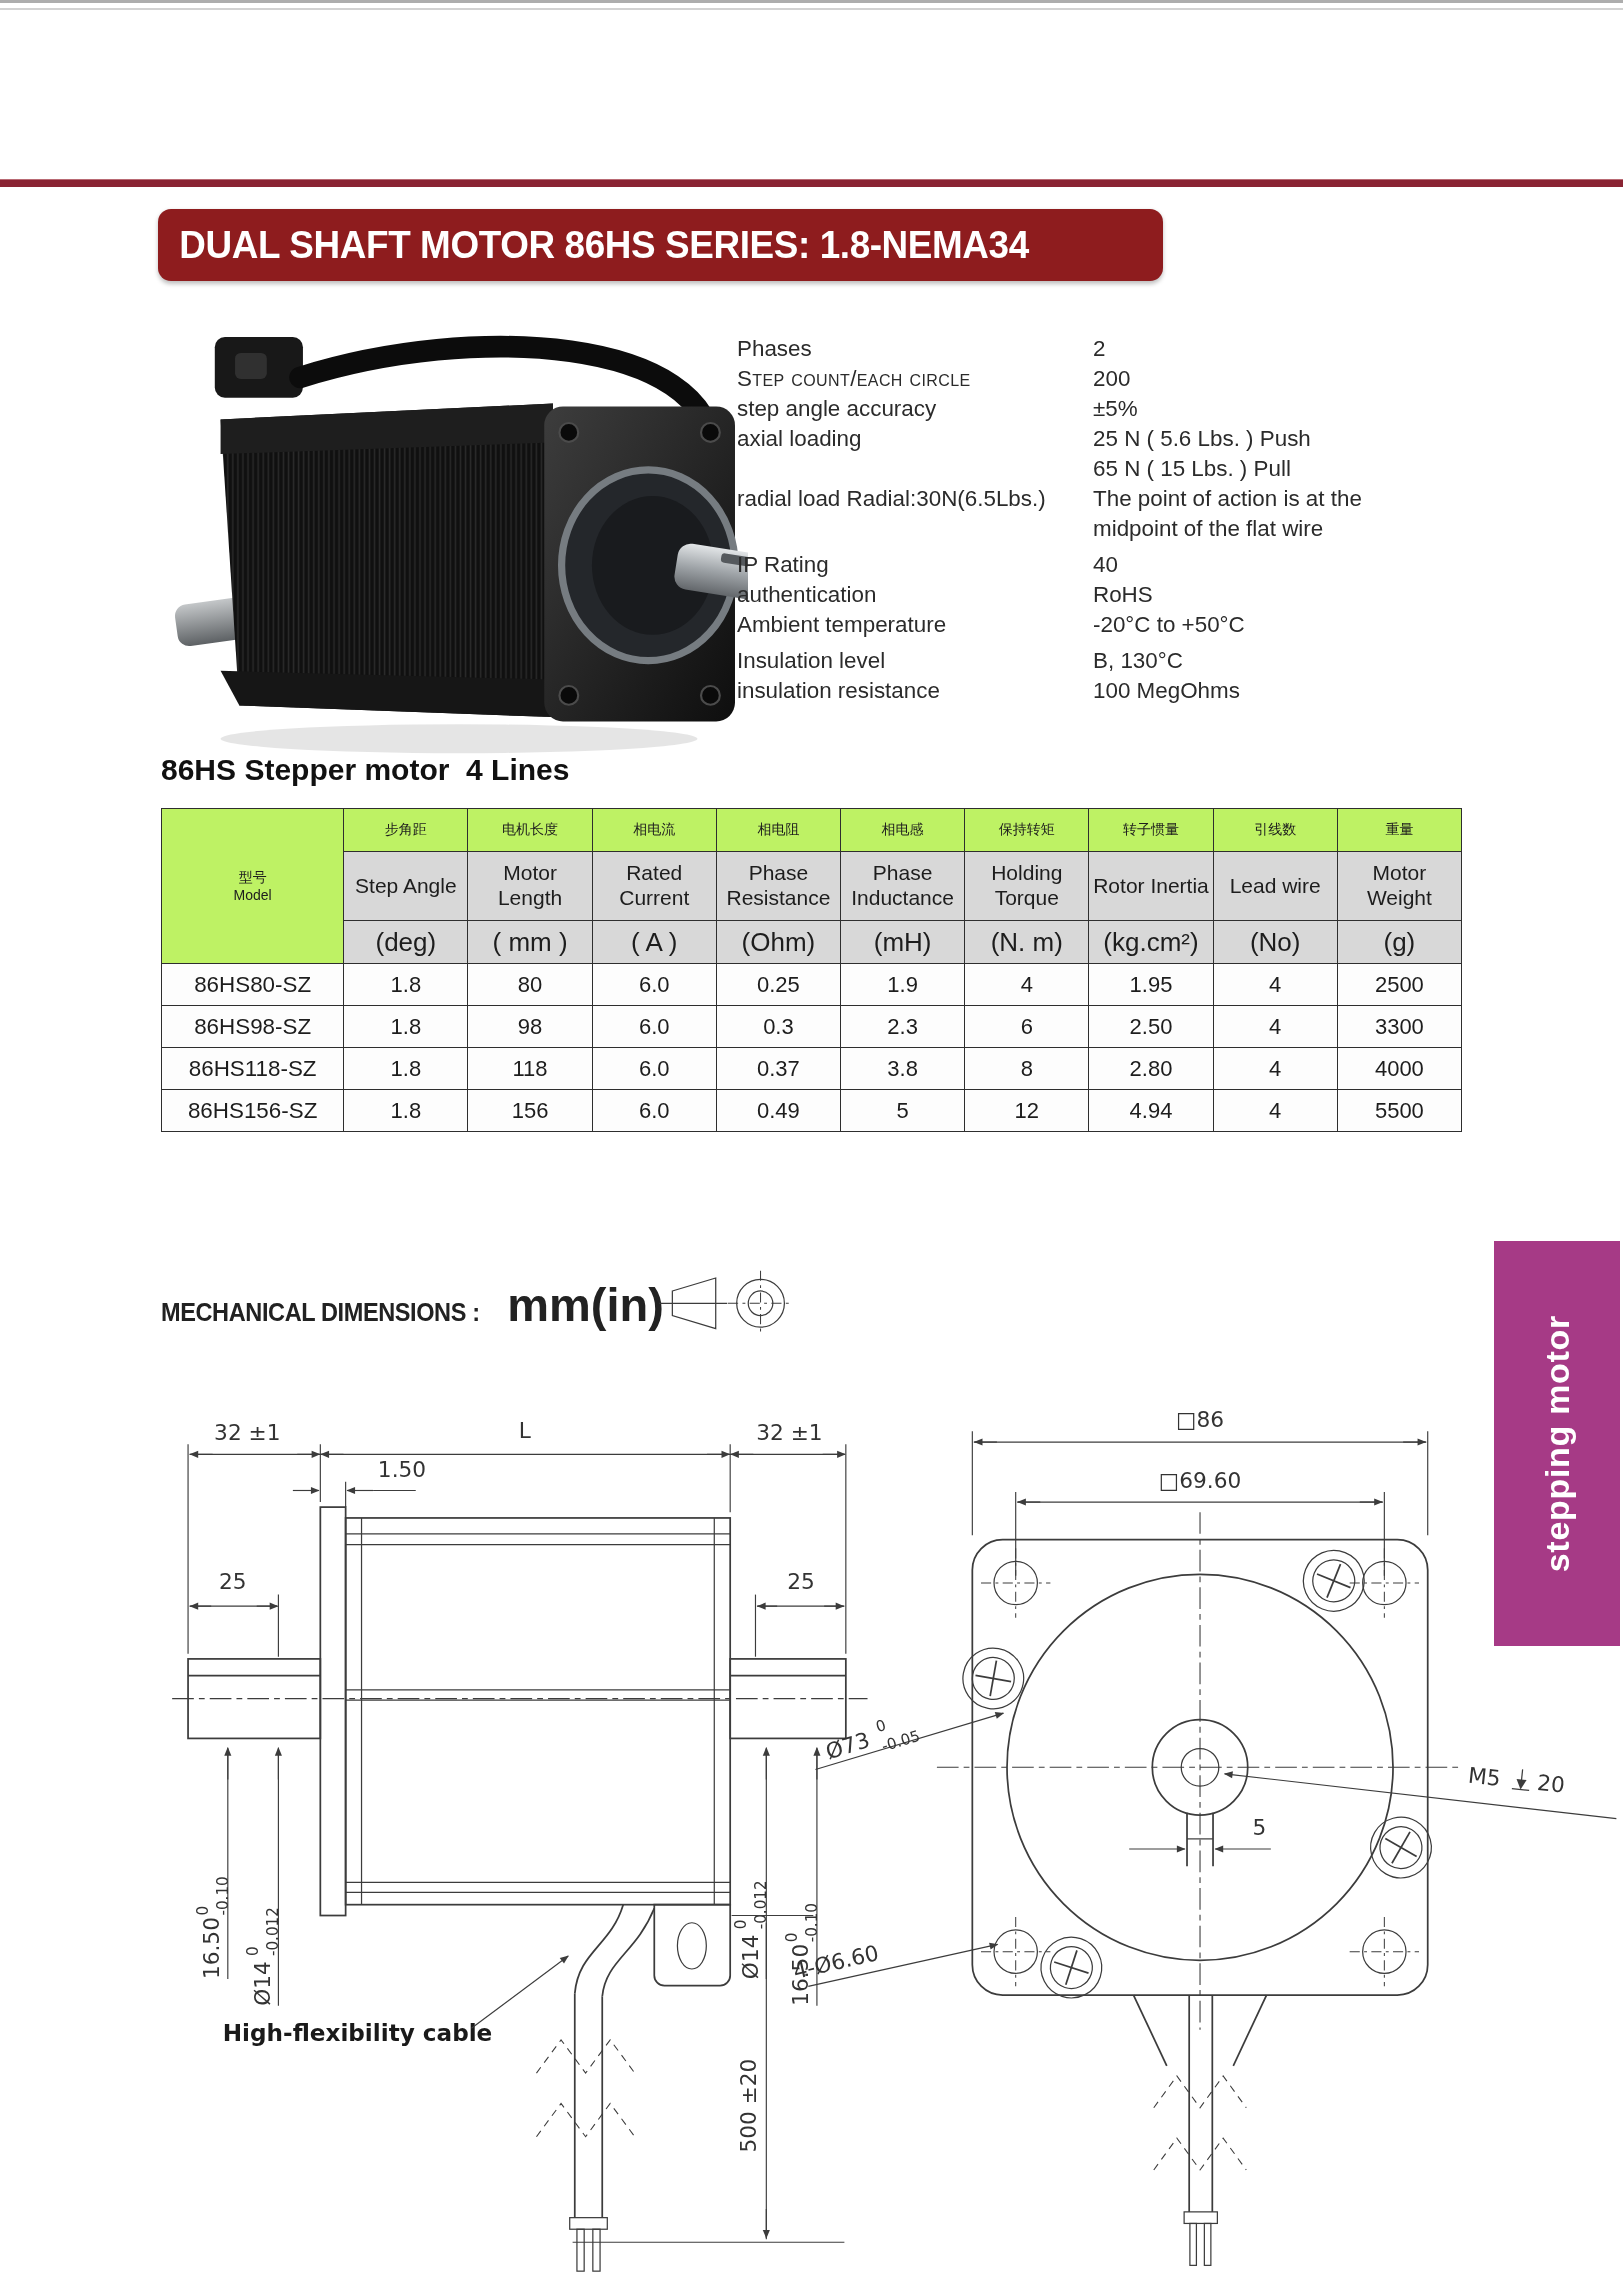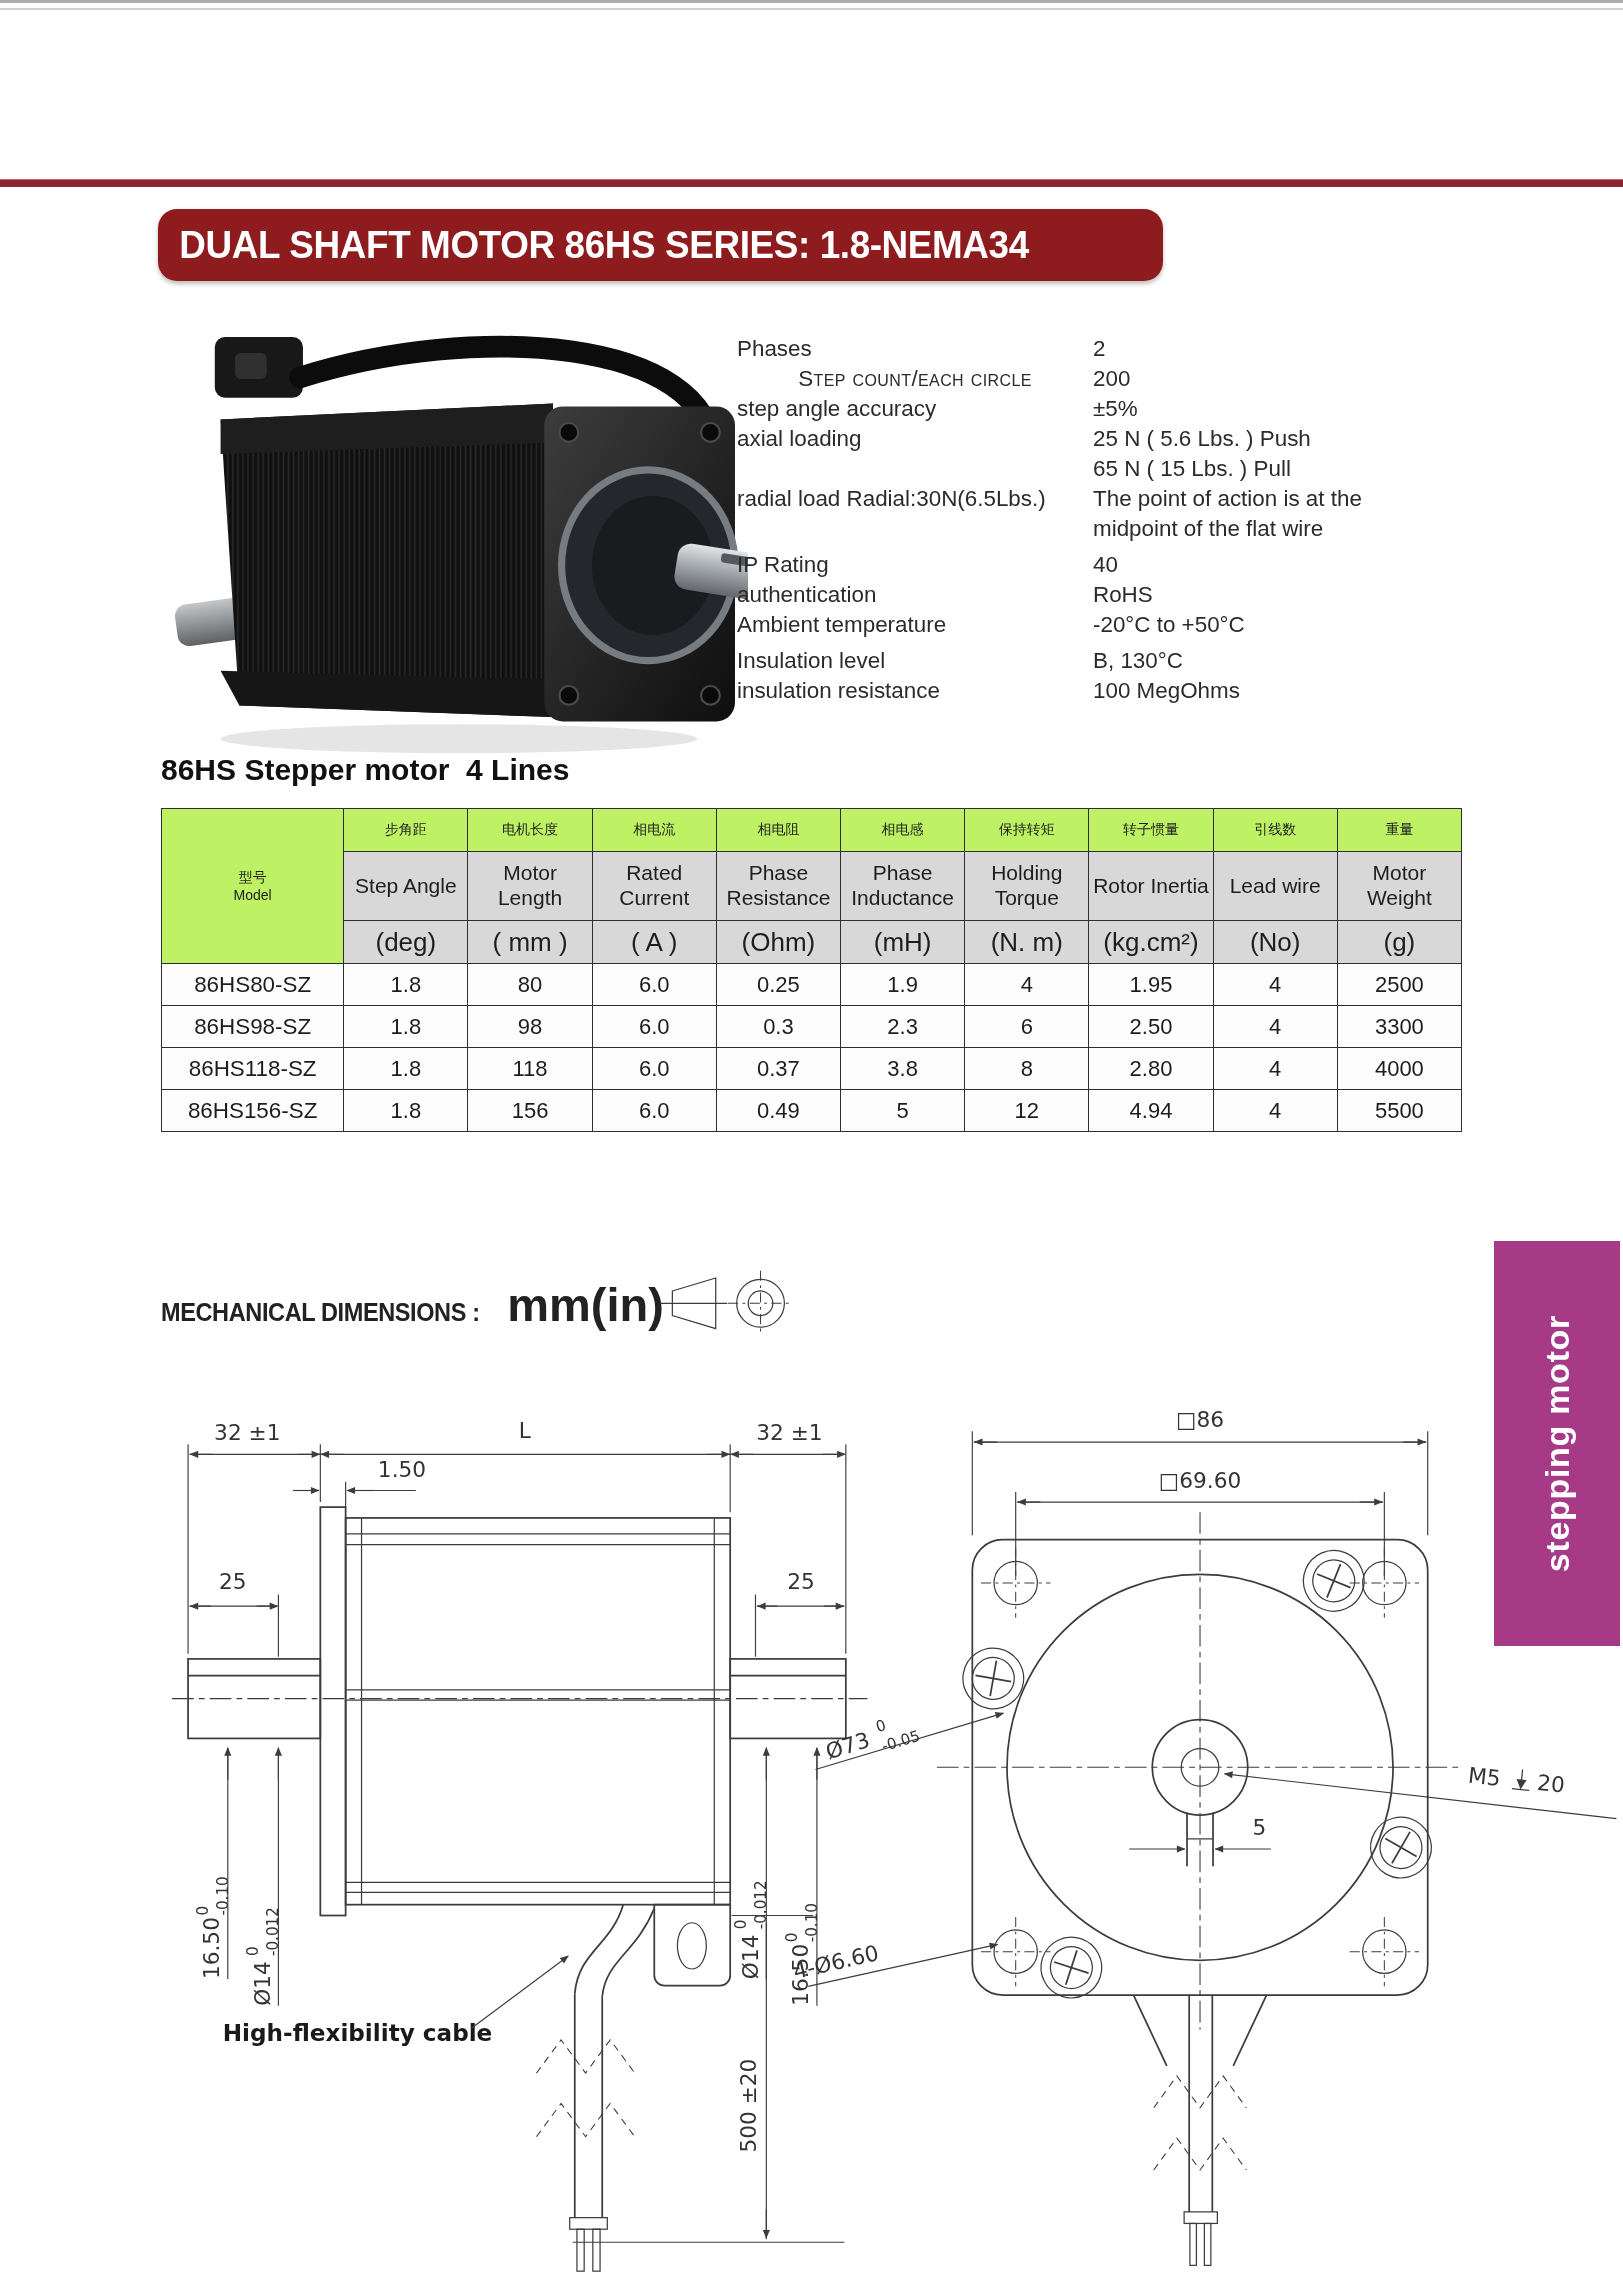--- a/index.html
+++ b/index.html
@@ -2,29 +2,29 @@
 <html style="font-size:11.6px"><head>
 <meta charset="utf-8">
 <style>
   html,body{margin:0;padding:0;background:#e8e8e8;}
   .page{position:relative;width:1623px;height:2295px;background:#ffffff;overflow:hidden;
         font-family:"Liberation Sans",sans-serif;color:#222;}
   .topline1{position:absolute;left:0;top:0;width:1623px;height:2.9px;background:#adadad;}
   .topline2{position:absolute;left:0;top:8px;width:1623px;height:2.2px;background:#d2d2d2;}
   .redrule{position:absolute;left:0;top:179px;width:1623px;height:6.5px;background:#8a2433;border-top:1.4px solid #b96a74;}
   .banner{position:absolute;left:158px;top:209px;width:1005px;height:72px;background:#8e1c1e;
-          border-radius:19px;box-shadow:0 2.2px 4.3px rgba(0,0,0,.25);display:flex;align-items:center;}
+          border-radius:13px;box-shadow:0 2.2px 4.3px rgba(0,0,0,.25);display:flex;align-items:center;}
   .banner span{color:#fff;font-size:38px;font-weight:bold;letter-spacing:-0.4px;padding-left:22px;
                transform:scaleX(.97);transform-origin:left;white-space:pre;}
   
   .specs{position:absolute;left:737px;top:334px;width:709px;font-size:22.4px;line-height:30px;color:#2b2b2b;}
   .srow{display:flex;}
   .srow .lbl{width:356px;flex:0 0 356px;}
   .srow .val{flex:1;}
-  .sc{font-variant:small-caps;letter-spacing:0.4px;text-align:center;}
+  .sc{font-variant:small-caps;letter-spacing:0.4px;}
   .gap{margin-top:5.8px;}
   
   .heading{position:absolute;left:161px;top:753px;font-size:30px;font-weight:bold;color:#111;white-space:pre;}
   table.spec{position:absolute;left:161px;top:808px;width:1301px;border-collapse:collapse;table-layout:fixed;}
   table.spec td,table.spec th{border:1.8px solid #2e2e2e;text-align:center;vertical-align:middle;
        font-weight:normal;padding:0;color:#1d1d1d;}
   tr.hzh td{height:42px;background:#bef264;font-size:14px;}
   tr.hen td{height:68px;background:#d8d8d8;font-size:21px;line-height:24.6px;}
   tr.hun td{height:42px;background:#d8d8d8;font-size:26px;}
   tr.drow td{height:41px;background:#fdfdfd;font-size:22px;}

